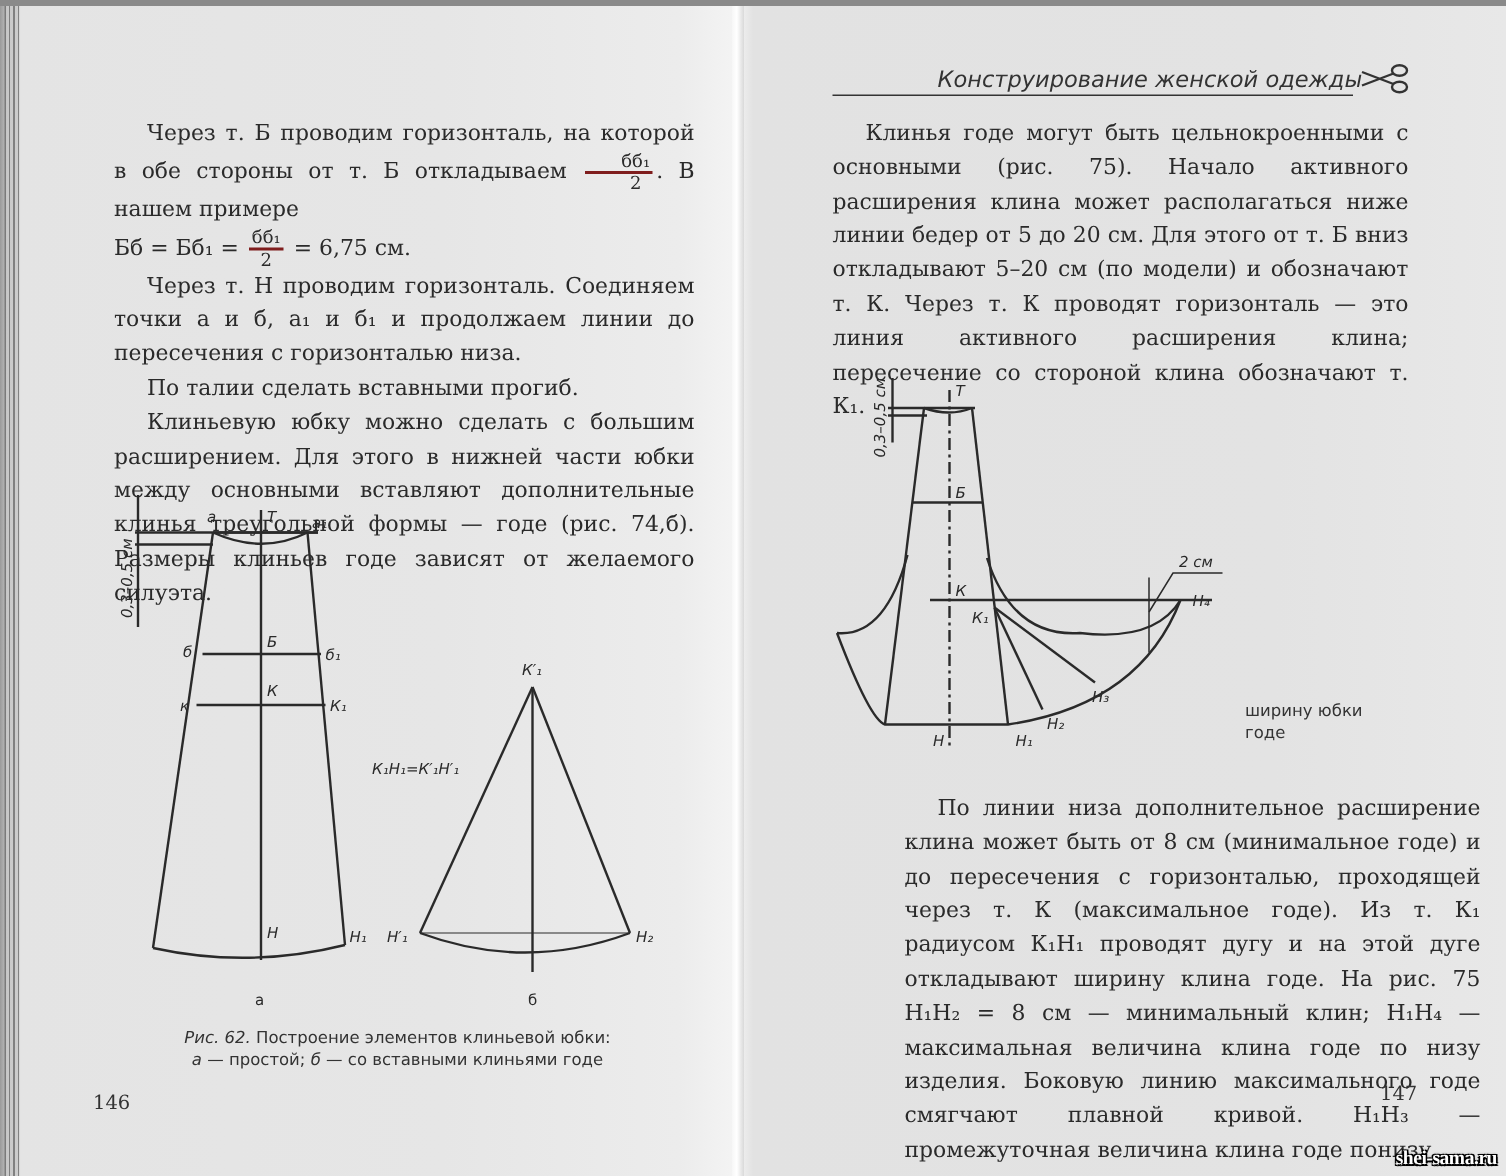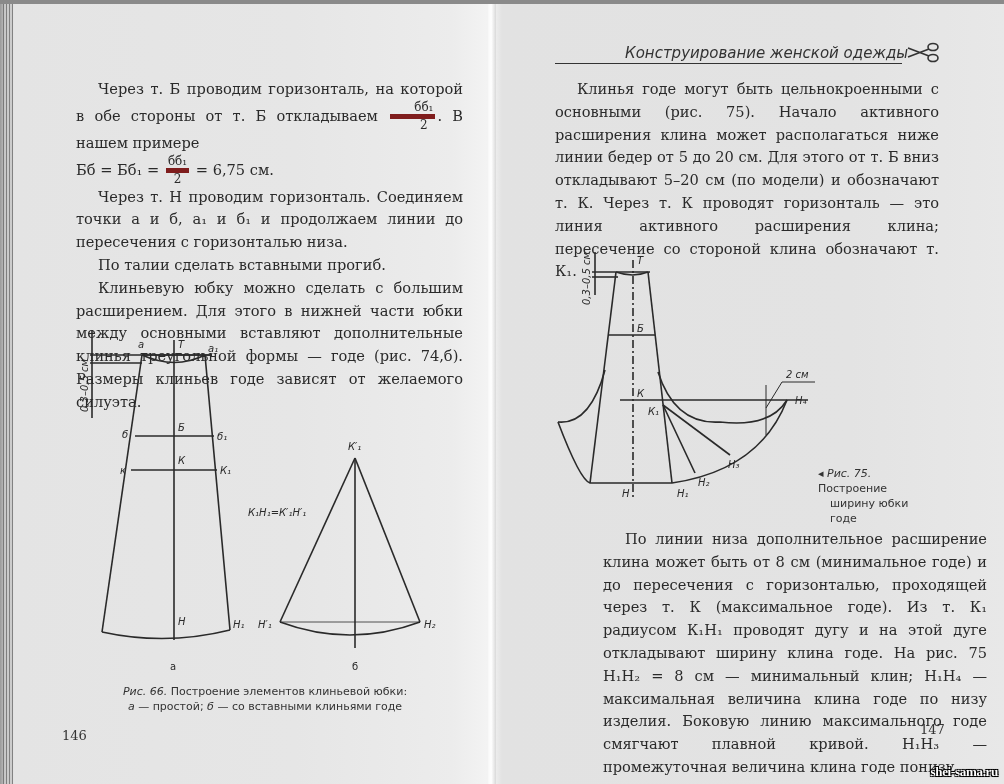--- a/index.html
+++ b/index.html
@@ -14,21 +14,21 @@
 
   .header { position:absolute; top:40px; height:24px; }
   .header .rule { position:absolute; bottom:0; height:1px; background:#333; }
   .header .title { position:absolute; top:4px; font-family:"DejaVu Sans", sans-serif; font-style:italic; font-size:15px; color:#333; }
   .scissors { position:absolute; top:0; width:34px; height:24px; }
 
   .text { position:absolute; font-size:14.6px; line-height:22.8px; text-align:justify; }
   .text p { margin:0; text-indent:22px; }
   .text p.noindent { text-indent:0; }
   .frac { display:inline-block; vertical-align:middle; text-align:center; font-size:12px; line-height:13px; margin:0 2px; }
-  .frac .num { display:block; border-bottom:5px solid #7f1d1d; padding:0 2px; }
+  .frac .num { display:block; border-bottom:2px solid #7f1d1d; padding:0 2px; }
   .frac .den { display:block; }
 
   .fig { position:absolute; }
   .fig svg { overflow:visible; }
   .lbl { font-family:"DejaVu Sans", sans-serif; font-style:italic; font-size:10px; fill:#2a2a2a; }
   .caption { position:absolute; font-family:"DejaVu Sans", sans-serif; font-size:11px; line-height:15px; color:#333; text-align:center; }
   .caption i { font-style:italic; }
   .pagenum { position:absolute; font-size:13px; color:#333; }
   .watermark { position:absolute; right:6px; bottom:4px; font-family:Liberation Serif, serif; font-weight:bold; font-size:13px; color:#fff; text-shadow:0 0 2px #000,1px 1px 0 #000,-1px -1px 0 #000,1px -1px 0 #000,-1px 1px 0 #000; letter-spacing:-0.3px; }
 </style>
@@ -105,21 +105,21 @@
       <text class="lbl" x="163" y="298">Н₁</text>
       <text class="lbl" x="278" y="120">К′₁</text>
       <text class="lbl" x="178" y="186">К₁Н₁=К′₁Н′₁</text>
       <text class="lbl" x="188" y="298">Н′₁</text>
       <text class="lbl" x="354" y="298">Н₂</text>
       <text class="lbl" x="100" y="340" style="font-style:normal">а</text>
       <text class="lbl" x="282" y="340" style="font-style:normal">б</text>
     </svg>
   </div>
   <div class="caption" style="left:105px;top:684px;width:320px;">
-    <div><i>Рис. 66.</i><span> Построение элементов клиньевой юбки:</span></div>
+    <div><i>Рис. 62.</i><span> Построение элементов клиньевой юбки:</span></div>
     <div><i>а</i><span> — простой; </span><i>б</i><span> — со вставными клиньями годе</span></div>
   </div>
   <div class="pagenum" style="left:62px;top:728px;">146</div>
 
   <div class="text" style="left:555px;top:78px;width:384px;">
     <p>Клинья годе могут быть цельнокроенными с основными (рис. 75). Начало активного расширения клина может располагаться ниже линии бедер от 5 до 20 см. Для этого от т. Б вниз откладывают 5–20 см (по модели) и обозначают т. К. Через т. К проводят горизонталь — это линия активного расширения клина; пересечение со стороной клина обозначают т. К₁.</p>
   </div>
 
   <div class="fig" style="left:550px;top:250px;width:290px;height:260px;">
     <svg width="290" height="260">
@@ -148,21 +148,20 @@
       <text class="lbl" x="98" y="165">К₁</text>
       <text class="lbl" x="72" y="247">Н</text>
       <text class="lbl" x="127" y="247">Н₁</text>
       <text class="lbl" x="148" y="236">Н₂</text>
       <text class="lbl" x="178" y="218">Н₃</text>
       <text class="lbl" x="245" y="154">Н₄</text>
       <text class="lbl" x="236" y="128">2 см</text>
     </svg>
   </div>
   <div class="caption" style="left:818px;top:466px;width:120px;text-align:left;">
-    <div><span>◂ </span><i>Рис. 75.</i><span> Построение</span></div>
     <div style="padding-left:12px;">ширину юбки годе</div>
   </div>
 
   <div class="text" style="left:555px;top:528px;width:384px;margin-left:48px;">
     <p>По линии низа дополнительное расширение клина может быть от 8 см (минимальное годе) и до пересечения с горизонталью, проходящей через т. К (максимальное годе). Из т. К₁ радиусом К₁Н₁ проводят дугу и на этой дуге откладывают ширину клина годе. На рис. 75 Н₁Н₂ = 8 см — минимальный клин; Н₁Н₄ — максимальная величина клина годе по низу изделия. Боковую линию максимального годе смягчают плавной кривой. Н₁Н₃ — промежуточная величина клина годе понизу.</p>
   </div>
   <div class="pagenum" style="left:920px;top:722px;">147</div>
 
   <div class="watermark">shei-sama.ru</div>
 </div>

